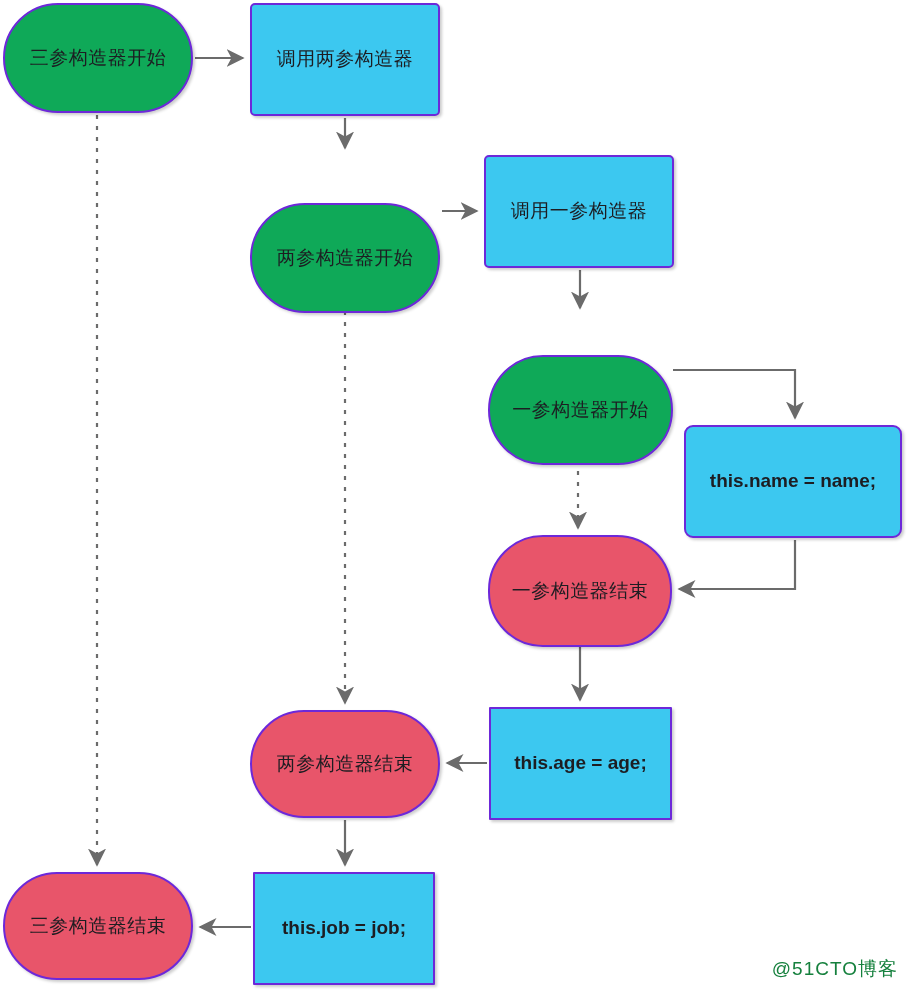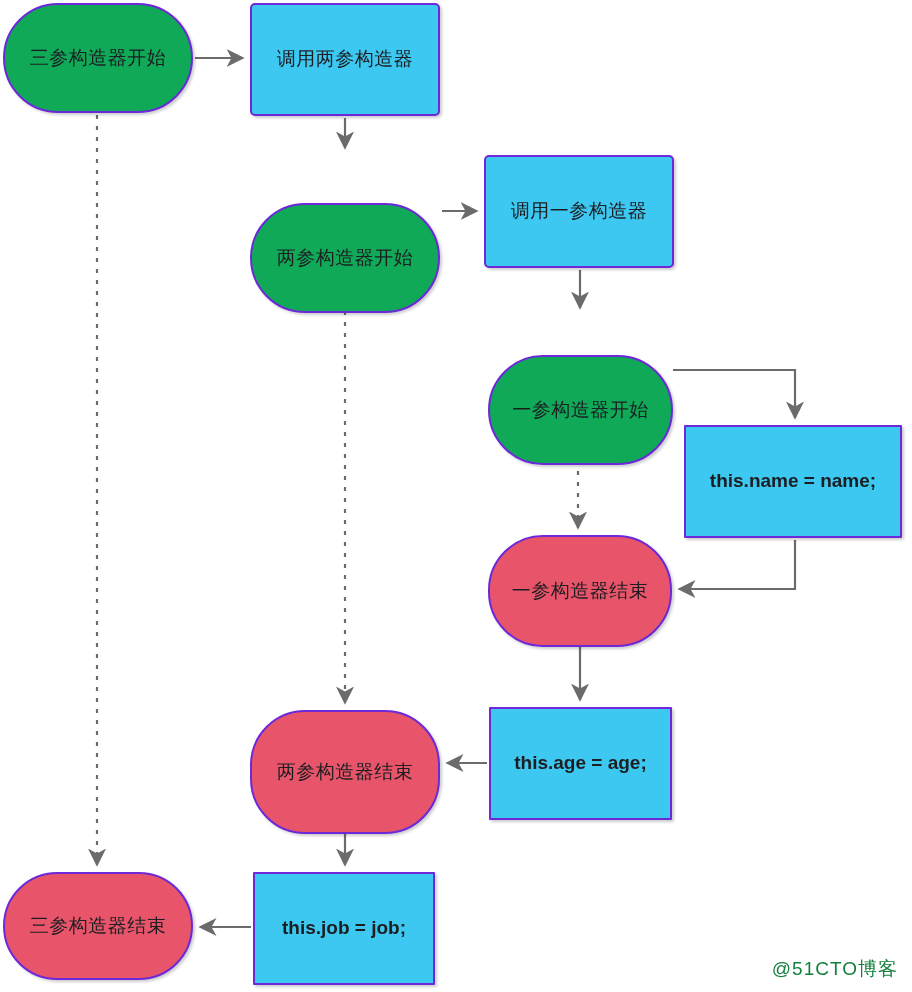--- a/index.html
+++ b/index.html
@@ -110,30 +110,30 @@
       </div>
       <div class="node start" style="left: 250px; top: 155px; width: 190px; height: 110px; margin-top: 48px;">
         <span>两参构造器开始</span>
       </div>
       <div class="node process" style="left: 484px; top: 155px; width: 190px; height: 113px;">
         <span>调用一参构造器</span>
       </div>
       <div class="node start" style="left: 488px; top: 315px; width: 185px; height: 110px; margin-top: 40px;">
         <span>一参构造器开始</span>
       </div>
-      <div class="node code" style="left: 684px; top: 425px; width: 218px; height: 113px;">
+      <div class="node code" style="left: 684px; top: 425px; width: 218px; height: 113px; border-radius: 9px;">
         <span>this.name = name;</span>
       </div>
       <div class="node end" style="left: 488px; top: 535px; width: 184px; height: 112px;">
         <span>一参构造器结束</span>
       </div>
       <div class="node code" style="left: 489px; top: 707px; width: 183px; height: 113px;">
         <span>this.age = age;</span>
       </div>
-      <div class="node end" style="left: 250px; top: 710px; width: 190px; height: 124px;">
+      <div class="node end" style="left: 250px; top: 710px; width: 190px; height: 108px;">
         <span>两参构造器结束</span>
       </div>
       <div class="node code" style="left: 253px; top: 872px; width: 182px; height: 113px;">
         <span>this.job = job;</span>
       </div>
       <div class="node end" style="left: 3px; top: 872px; width: 190px; height: 108px;">
         <span>三参构造器结束</span>
       </div>
     </div>
 

